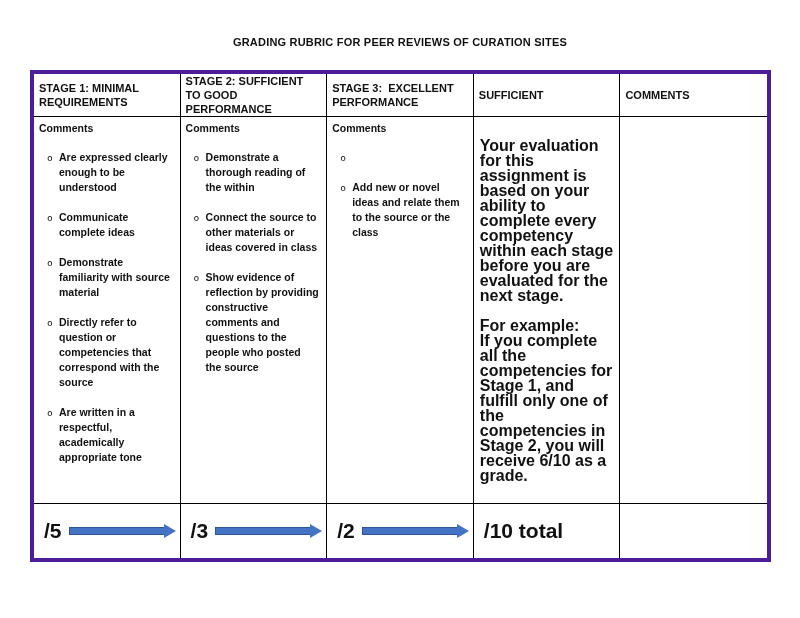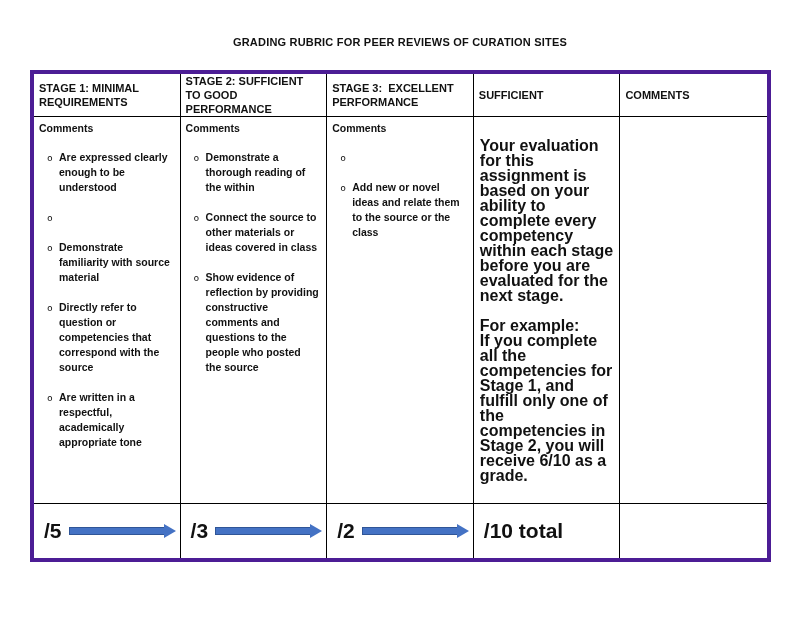--- a/index.html
+++ b/index.html
@@ -65,20 +65,21 @@
   <div class="cell head-cell"><span>COMMENTS</span></div>
 
   <div class="cell body-cell">
     <div class="section-label">Comments</div>
     <div class="bullet">
       <span class="glyph">o</span>
       <span class="text">Are expressed clearly enough to be understood</span>
     </div>
     <div class="bullet">
       <span class="glyph">o</span>
+      <span class="text">Communicate complete ideas</span>
     </div>
     <div class="bullet">
       <span class="glyph">o</span>
       <span class="text">Demonstrate familiarity with source material</span>
     </div>
     <div class="bullet">
       <span class="glyph">o</span>
       <span class="text">Directly refer to question or competencies that correspond with the source</span>
     </div>
     <div class="bullet">

